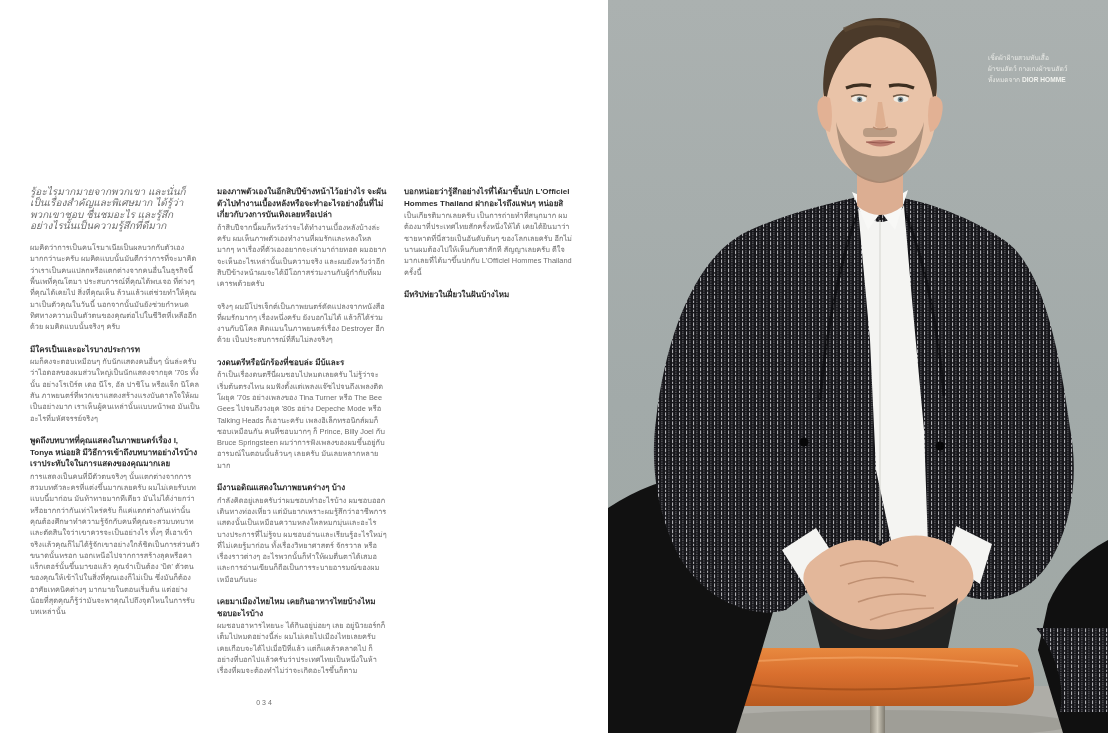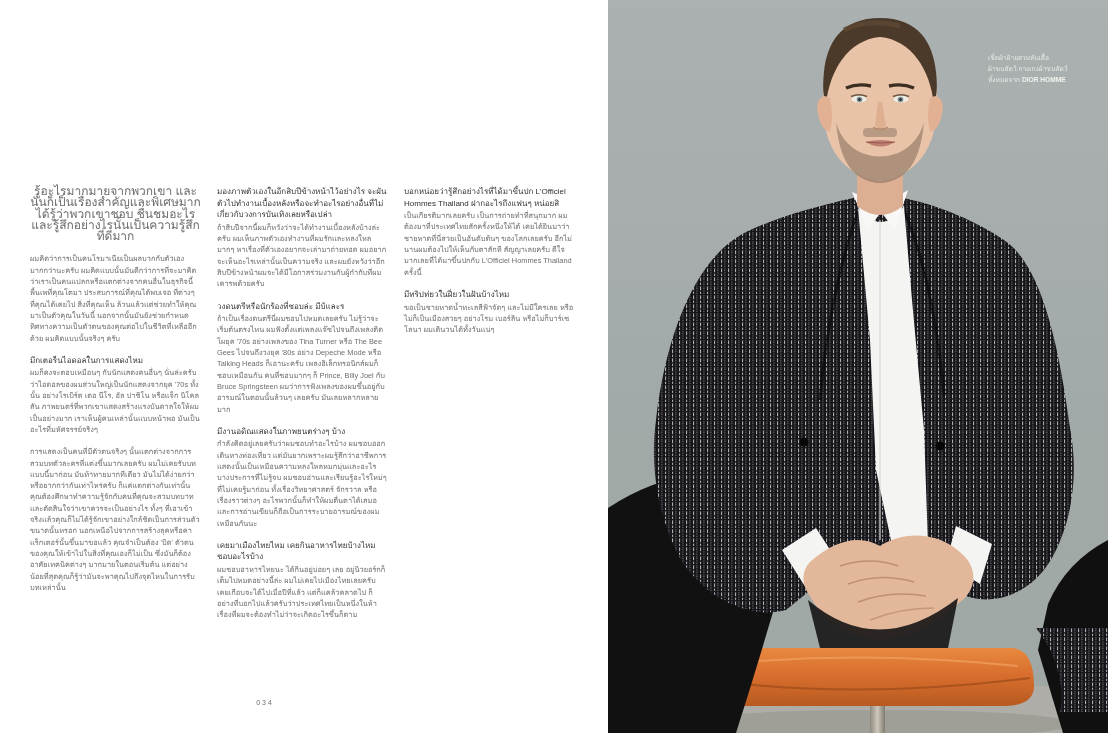--- a/index.html
+++ b/index.html
@@ -7,26 +7,26 @@
               font-family:"Liberation Sans", sans-serif; }
   .spread { position:relative; width:1108px; height:733px; background:#ffffff; }
 
   
   .text-page { position:absolute; left:0; top:0; width:608px; height:733px; background:#ffffff; }
   .article-cols {
     position:absolute; left:30px; top:186px; width:545px; height:502px;
     column-count:3; column-gap:16px; column-fill:auto;
   }
   .intro-par {
-    font-size:12px; line-height:11.3px; color:#6c6c6c;
-    margin-bottom:11px; text-align:center;
+    font-size:10px; line-height:11.3px; color:#6c6c6c;
+    margin-bottom:11px; text-align:left;font-style:italic;
   }
   .qa { margin-bottom:11px; break-inside:avoid-column; }
   .qa-q {
-    font-size:8px; line-height:11.6px; font-weight:normal; color:#2f2f2f;
+    font-size:8px; line-height:11.6px; font-weight:bold; color:#2f2f2f;
     margin-bottom:1px;
   }
   .qa-a { font-size:7.4px; line-height:11.3px; color:#6c6c6c; }
   .folio {
     position:absolute; left:220px; top:699px; width:90px; text-align:center;
     font-size:7px; letter-spacing:2px; color:#6f6f6f;
   }
 
   
   .photo { position:absolute; left:608px; top:0; width:500px; height:733px; overflow:hidden; }
@@ -44,51 +44,52 @@
 
   <div class="text-page">
     <div class="article-cols">
 
       <p class="intro-par">รู้อะไรมากมายจากพวกเขา และนั่นก็เป็นเรื่องสำคัญและพิเศษมาก ได้รู้ว่าพวกเขาชอบ ชื่นชมอะไร และรู้สึกอย่างไรนั้นเป็นความรู้สึกที่ดีมาก</p>
 
       <div class="qa">
         <div class="qa-a">ผมคิดว่าการเป็นคนโรมาเนียเป็นผลบวกกับตัวเองมากกว่านะครับ ผมคิดแบบนั้นมันดีกว่าการที่จะมาคิดว่าเราเป็นคนแปลกหรือแตกต่างจากคนอื่นในธุรกิจนี้ พื้นเพที่คุณโตมา ประสบการณ์ที่คุณได้พบเจอ ที่ต่างๆ ที่คุณได้เคยไป สิ่งที่คุณเห็น ล้วนแล้วแต่ช่วยทำให้คุณมาเป็นตัวคุณในวันนี้ นอกจากนั้นมันยังช่วยกำหนดทิศทางความเป็นตัวตนของคุณต่อไปในชีวิตที่เหลืออีกด้วย ผมคิดแบบนั้นจริงๆ ครับ</div>
       </div>
       <div class="qa">
-        <div class="qa-q">มีกเตอร็นไอดอลในการแสดงไหม</div>
+        <div class="qa-q">มีใครเป็นและอะไรบางประการท</div>
         <div class="qa-a">ผมก็คงจะตอบเหมือนๆ กับนักแสดงคนอื่นๆ นั่นล่ะครับว่าไอดอลของผมส่วนใหญ่เป็นนักแสดงจากยุค '70s ทั้งนั้น อย่างโรเบิร์ต เดอ นีโร, อัล ปาชิโน หรือแจ็ก นิโคลสัน ภาพยนตร์ที่พวกเขาแสดงสร้างแรงบันดาลใจให้ผมเป็นอย่างมาก เราเห็นผู้คนเหล่านั้นแบบหน้าพอ มันเป็นอะไรที่มหัศจรรย์จริงๆ</div>
       </div>
       <div class="qa">
+        <div class="qa-q">พูดถึงบทบาทที่คุณแสดงในภาพยนตร์เรื่อง I, Tonya หน่อยสิ มีวิธีการเข้าถึงบทบาทอย่างไรบ้าง เราประทับใจในการแสดงของคุณมากเลย</div>
         <div class="qa-a">การแสดงเป็นคนที่มีตัวตนจริงๆ นั้นแตกต่างจากการสวมบทตัวละครที่แต่งขึ้นมากเลยครับ ผมไม่เคยรับบทแบบนี้มาก่อน มันท้าทายมากทีเดียว มันไม่ได้ง่ายกว่าหรือยากกว่ากันเท่าไหร่ครับ ก็แค่แตกต่างกันเท่านั้น คุณต้องศึกษาทำความรู้จักกับคนที่คุณจะสวมบทบาท และตัดสินใจว่าเขาควรจะเป็นอย่างไร ทั้งๆ ที่เอาเข้าจริงแล้วคุณก็ไม่ได้รู้จักเขาอย่างใกล้ชิดเป็นการส่วนตัวขนาดนั้นหรอก นอกเหนือไปจากการสร้างลุคหรือคาแร็กเตอร์นั้นขึ้นมาขอแล้ว คุณจำเป็นต้อง 'บิด' ตัวตนของคุณให้เข้าไปในสิ่งที่คุณเองก็ไม่เป็น ซึ่งมันก็ต้องอาศัยเทคนิคต่างๆ มากมายในตอนเริ่มต้น แต่อย่างน้อยที่สุดคุณก็รู้ว่ามันจะพาคุณไปถึงจุดไหนในการรับบทเหล่านั้น</div>
       </div>
       <div class="qa">
         <div class="qa-q">มองภาพตัวเองในอีกสิบปีข้างหน้าไว้อย่างไร จะผันตัวไปทำงานเบื้องหลังหรือจะทำอะไรอย่างอื่นที่ไม่เกี่ยวกับวงการบันเทิงเลยหรือเปล่า</div>
         <div class="qa-a">ถ้าสิบปีจากนี้ผมก็หวังว่าจะได้ทำงานเบื้องหลังบ้างล่ะครับ ผมเห็นภาพตัวเองทำงานที่ผมรักและหลงใหลมากๆ หาเรื่องที่ตัวเองอยากจะเล่ามาถ่ายทอด ผมอยากจะเห็นอะไรเหล่านั้นเป็นความจริง และผมยังหวังว่าอีกสิบปีข้างหน้าผมจะได้มีโอกาสร่วมงานกับผู้กำกับที่ผมเคารพด้วยครับ</div>
       </div>
       <div class="qa">
+        <div class="qa-a">จริงๆ ผมมีโปรเจ็กต์เป็นภาพยนตร์ดัดแปลงจากหนังสือที่ผมรักมากๆ เรื่องหนึ่งครับ ยังบอกไม่ได้ แล้วก็ได้ร่วมงานกับนิโคล คิดแมนในภาพยนตร์เรื่อง Destroyer อีกด้วย เป็นประสบการณ์ที่ลืมไม่ลงจริงๆ</div>
       </div>
       <div class="qa">
         <div class="qa-q">วงดนตรีหรือนักร้องที่ชอบล่ะ มีบ้และร</div>
         <div class="qa-a">ถ้าเป็นเรื่องดนตรีนี่ผมชอบไปหมดเลยครับ ไม่รู้ว่าจะเริ่มต้นตรงไหน ผมฟังตั้งแต่เพลงแจ๊ซไปจนถึงเพลงติดโผยุค '70s อย่างเพลงของ Tina Turner หรือ The Bee Gees ไปจนถึงวงยุค '80s อย่าง Depeche Mode หรือ Talking Heads ก็เอานะครับ เพลงอิเล็กทรอนิกส์ผมก็ชอบเหมือนกัน คนที่ชอบมากๆ ก็ Prince, Billy Joel กับ Bruce Springsteen ผมว่าการฟังเพลงของผมขึ้นอยู่กับอารมณ์ในตอนนั้นล้วนๆ เลยครับ มันเลยหลากหลายมาก</div>
       </div>
       <div class="qa">
         <div class="qa-q">มีงานอดิณแสดงในภาพยนตร่างๆ บ้าง</div>
         <div class="qa-a">กำลังคิดอยู่เลยครับว่าผมชอบทำอะไรบ้าง ผมชอบออกเดินทางท่องเที่ยว แต่มันยากเพราะผมรู้สึกว่าอาชีพการแสดงนั้นเป็นเหมือนความหลงใหลหมกมุ่นและอะไรบางประการที่ไม่รู้จบ ผมชอบอ่านและเรียนรู้อะไรใหม่ๆ ที่ไม่เคยรู้มาก่อน ทั้งเรื่องวิทยาศาสตร์ จักรวาล หรือเรื่องราวต่างๆ อะไรพวกนั้นก็ทำให้ผมตื่นตาได้เสมอ และการอ่านเขียนก็ถือเป็นการระบายอารมณ์ของผมเหมือนกันนะ</div>
       </div>
       <div class="qa">
         <div class="qa-q">เคยมาเมืองไทยไหม เคยกินอาหารไทยบ้างไหม ชอบอะไรบ้าง</div>
         <div class="qa-a">ผมชอบอาหารไทยนะ ได้กินอยู่บ่อยๆ เลย อยู่นิวยอร์กก็เต็มไปหมดอย่างนี้ล่ะ ผมไม่เคยไปเมืองไทยเลยครับ เคยเกือบจะได้ไปเมื่อปีที่แล้ว แต่ก็แคล้วคลาดไป ก็อย่างที่บอกไปแล้วครับว่าประเทศไทยเป็นหนึ่งในห้าเรื่องที่ผมจะต้องทำไม่ว่าจะเกิดอะไรขึ้นก็ตาม</div>
       </div>
       <div class="qa">
         <div class="qa-q">บอกหน่อยว่ารู้สึกอย่างไรที่ได้มาขึ้นปก L'Officiel Hommes Thailand ฝากอะไรถึงแฟนๆ หน่อยสิ</div>
         <div class="qa-a">เป็นเกียรติมากเลยครับ เป็นการถ่ายทำที่สนุกมาก ผมต้องมาที่ประเทศไทยสักครั้งหนึ่งให้ได้ เคยได้ยินมาว่าชายหาดที่นี่สวยเป็นอันดับต้นๆ ของโลกเลยครับ อีกไม่นานผมต้องไปให้เห็นกับตาสักที สัญญาเลยครับ ดีใจมากเลยที่ได้มาขึ้นปกกับ L'Officiel Hommes Thailand ครั้งนี้</div>
       </div>
       <div class="qa">
         <div class="qa-q">มีทริปท่ยวในฝี่ยวในฝันบ้างไหม</div>
-        <div class="qa-a">ขอเป็นชายหาดน้ำทะเลสีฟ้าจัดๆ และไม่มีใครเลย หรือไม่ก็เป็นเมืองสวยๆ อย่างโรม เบอร์ลิน หรือไม่ก็บาร์เซโลนา ผมเดินวนได้ทั้งวันแน่ๆ</div>
       </div>
     </div>
 
     <div class="folio">034</div>
   </div>
 
   <div class="photo">
     <svg width="500" height="733" viewBox="0 0 500 733">
       <defs>
         <linearGradient id="wall" x1="0" y1="0" x2="0" y2="1">

